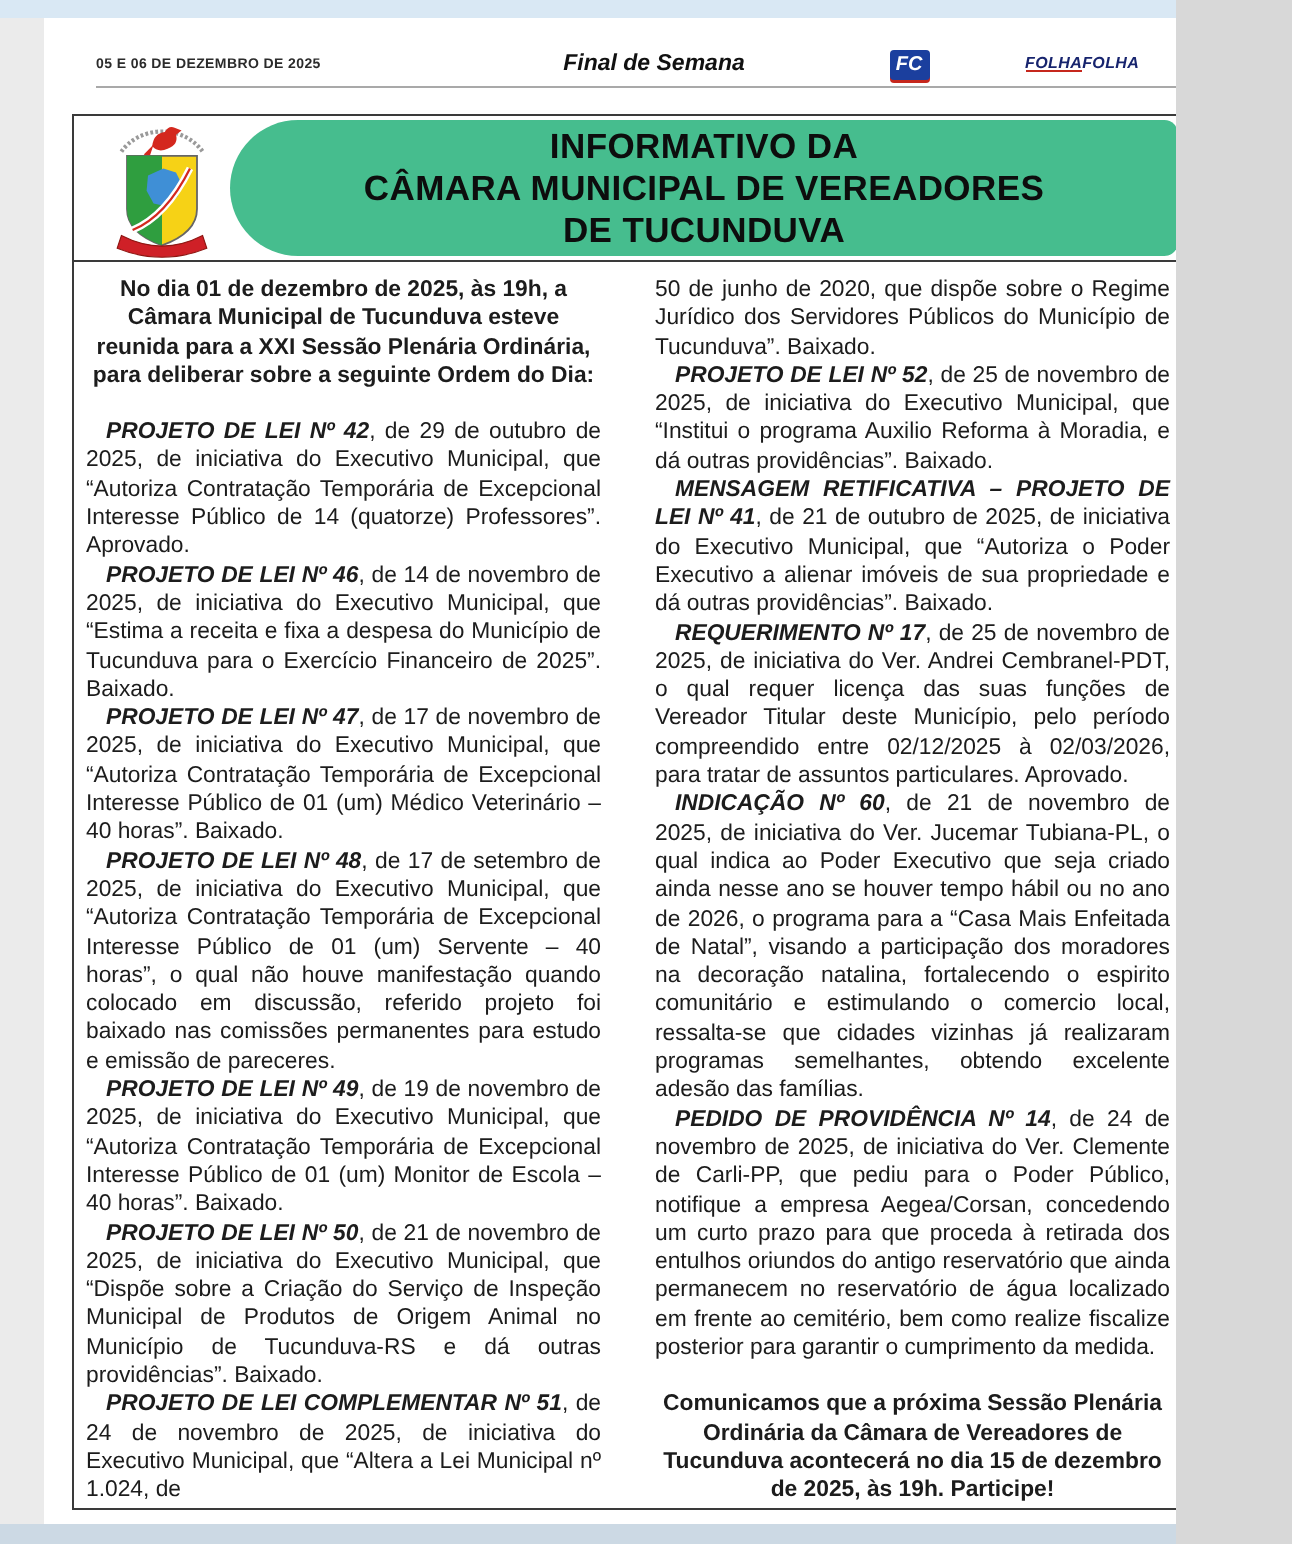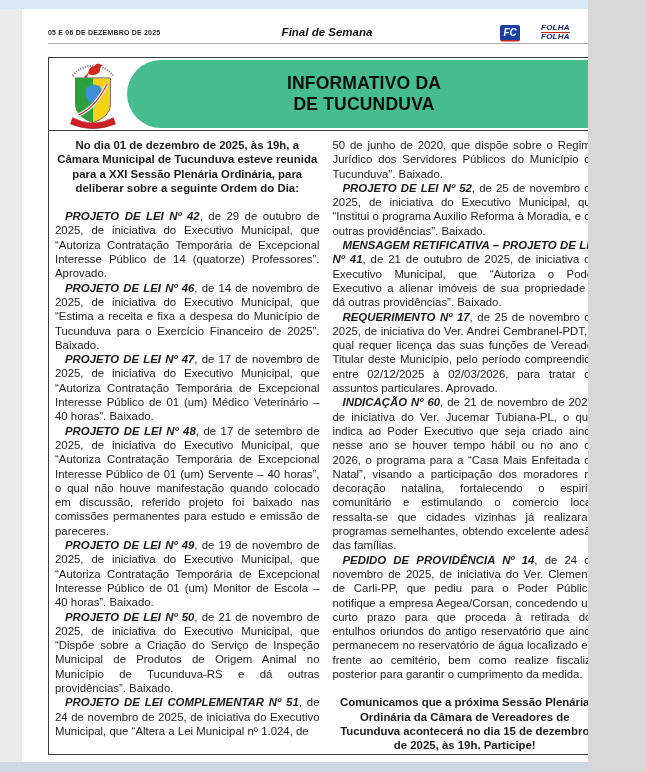--- a/index.html
+++ b/index.html
@@ -7,35 +7,35 @@
   .top-band{position:absolute;left:0;top:0;width:646px;height:9px;background:#d9e8f4;}
   .bottom-band{position:absolute;left:0;bottom:0;width:646px;height:10px;background:#ccd9e4;}
   .sheet{position:absolute;left:22px;top:9px;width:608px;height:753px;background:#ffffff;}
 
   
   .news-header{position:absolute;left:26px;right:24px;top:14px;height:18px;display:flex;align-items:center;}
   .nh-date{font-size:7px;font-weight:bold;color:#2b2b2b;letter-spacing:.2px;flex:1;}
   .nh-edition{font-size:11.5px;font-weight:bold;font-style:italic;color:#111;text-align:center;flex:1;}
   .nh-brand{flex:1;display:flex;align-items:center;justify-content:flex-end;gap:21px;}
   .fc-badge{position:relative;display:inline-flex;align-items:center;justify-content:center;width:20px;height:15px;background:#1b3f9e;border-radius:2px;color:#fff;font-weight:bold;font-style:italic;font-size:10px;box-shadow:0 1.5px 0 #c6271d;}
-  .fc-words{display:flex;flex-direction:column;line-height:7.5px;}
+  .fc-words{display:flex;line-height:7.5px;margin-left:27px;}
   .fc-words .w{font-size:8px;font-weight:800;font-style:italic;color:#17246e;letter-spacing:.2px;}
   .fc-words .w.top{border-bottom:1.5px solid #c6271d;}
   .nh-pagenum{font-size:12px;color:#111;margin-left:2px;}
   .nh-rule{position:absolute;left:26px;right:24px;top:34px;height:0;border-top:1px solid #a9a9a9;}
 
   
-  .content-box{position:absolute;left:26px;top:48px;width:556px;height:698px;border:1.5px solid #3a3a3a;background:#fff;box-sizing:border-box;}
+  .content-box{position:absolute;left:14px;top:48px;width:556px;height:698px;border:1.5px solid #3a3a3a;background:#fff;box-sizing:border-box;}
   .banner{position:relative;height:72px;border-bottom:1.5px solid #3a3a3a;background:#fff;overflow:hidden;}
   .banner-green{position:absolute;left:78px;top:2px;right:2px;bottom:2px;background:#46bd8e;border-radius:40px 8px 8px 40px;display:flex;flex-direction:column;align-items:center;justify-content:center;}
   .banner-title{font-size:17.5px;line-height:21px;font-weight:bold;color:#0d0d0d;text-align:center;letter-spacing:.2px;}
   .logo-wrap{position:absolute;left:8px;top:1px;width:72px;height:70px;}
 
   
-  .columns{position:absolute;left:0;right:0;top:72px;bottom:0;display:flex;gap:13px;padding:8px 6px 0 6px;box-sizing:border-box;overflow:hidden;}
+  .columns{position:absolute;left:0;right:0;top:72px;bottom:0;display:flex;gap:27px;padding:8px 6px 0 6px;box-sizing:border-box;overflow:hidden;}
   .col{flex:1;min-width:0;}
   .para{margin:0;font-size:11.4px;line-height:14.3px;color:#1c1c1c;text-align:justify;hyphens:none;}
   .para strong{font-weight:bold;font-style:italic;}
   .para.item{text-indent:10px;}
   .para.cont{text-indent:0;}
   .para.center-bold{text-align:center;font-weight:bold;margin-bottom:14px;}
   .para.closing{text-align:center;font-weight:bold;margin-top:14px;}
 </style>
 </head>
 <body>
@@ -70,20 +70,21 @@
             <path d="M20,27 h50 v38 q0,17 -25,26 q-25,-9 -25,-26 z" fill="#f6d216" stroke="#666" stroke-width="1.3"></path>
             <path d="M20,27 h25 v64 q-25,-9 -25,-26 z" fill="#2f9e3f"></path>
             <path d="M35,41 l11,-5 9,3 4,8 -3,9 -8,7 -9,-2 -5,-9 z" fill="#3f8fd6"></path>
             <path d="M24,80 Q48,70 65,36" fill="none" stroke="#ffffff" stroke-width="5"></path>
             <path d="M24,80 Q48,70 65,36" fill="none" stroke="#d4281e" stroke-width="1.6"></path>
             <path d="M16,84 q29,15 58,0 l3,9 q-32,13 -64,0 z" fill="#cf2027" stroke="#8e1612" stroke-width="0.8"></path>
           </svg>
         </div>
         <div class="banner-green">
           <div class="banner-title">INFORMATIVO DA</div>
+          <div class="banner-title">CÂMARA MUNICIPAL DE VEREADORES</div>
           <div class="banner-title">DE TUCUNDUVA</div>
         </div>
       </div>
 
       <div class="columns">
         <div class="col" id="col-left">
             <p class="para center-bold">No dia 01 de dezembro de 2025, às 19h, a Câmara Municipal de Tucunduva esteve reunida para a XXI Sessão Plenária Ordinária, para deliberar sobre a seguinte Ordem do Dia:</p>
             <p class="para item"><strong>PROJETO DE LEI Nº 42</strong>, de 29 de outubro de 2025, de iniciativa do Executivo Municipal, que “Autoriza Contratação Temporária de Excepcional Interesse Público de 14 (quatorze) Professores”. Aprovado.</p>
             <p class="para item"><strong>PROJETO DE LEI Nº 46</strong>, de 14 de novembro de 2025, de iniciativa do Executivo Municipal, que “Estima a receita e fixa a despesa do Município de Tucunduva para o Exercício Financeiro de 2025”. Baixado.</p>
             <p class="para item"><strong>PROJETO DE LEI Nº 47</strong>, de 17 de novembro de 2025, de iniciativa do Executivo Municipal, que “Autoriza Contratação Temporária de Excepcional Interesse Público de 01 (um) Médico Veterinário – 40 horas”. Baixado.</p>

